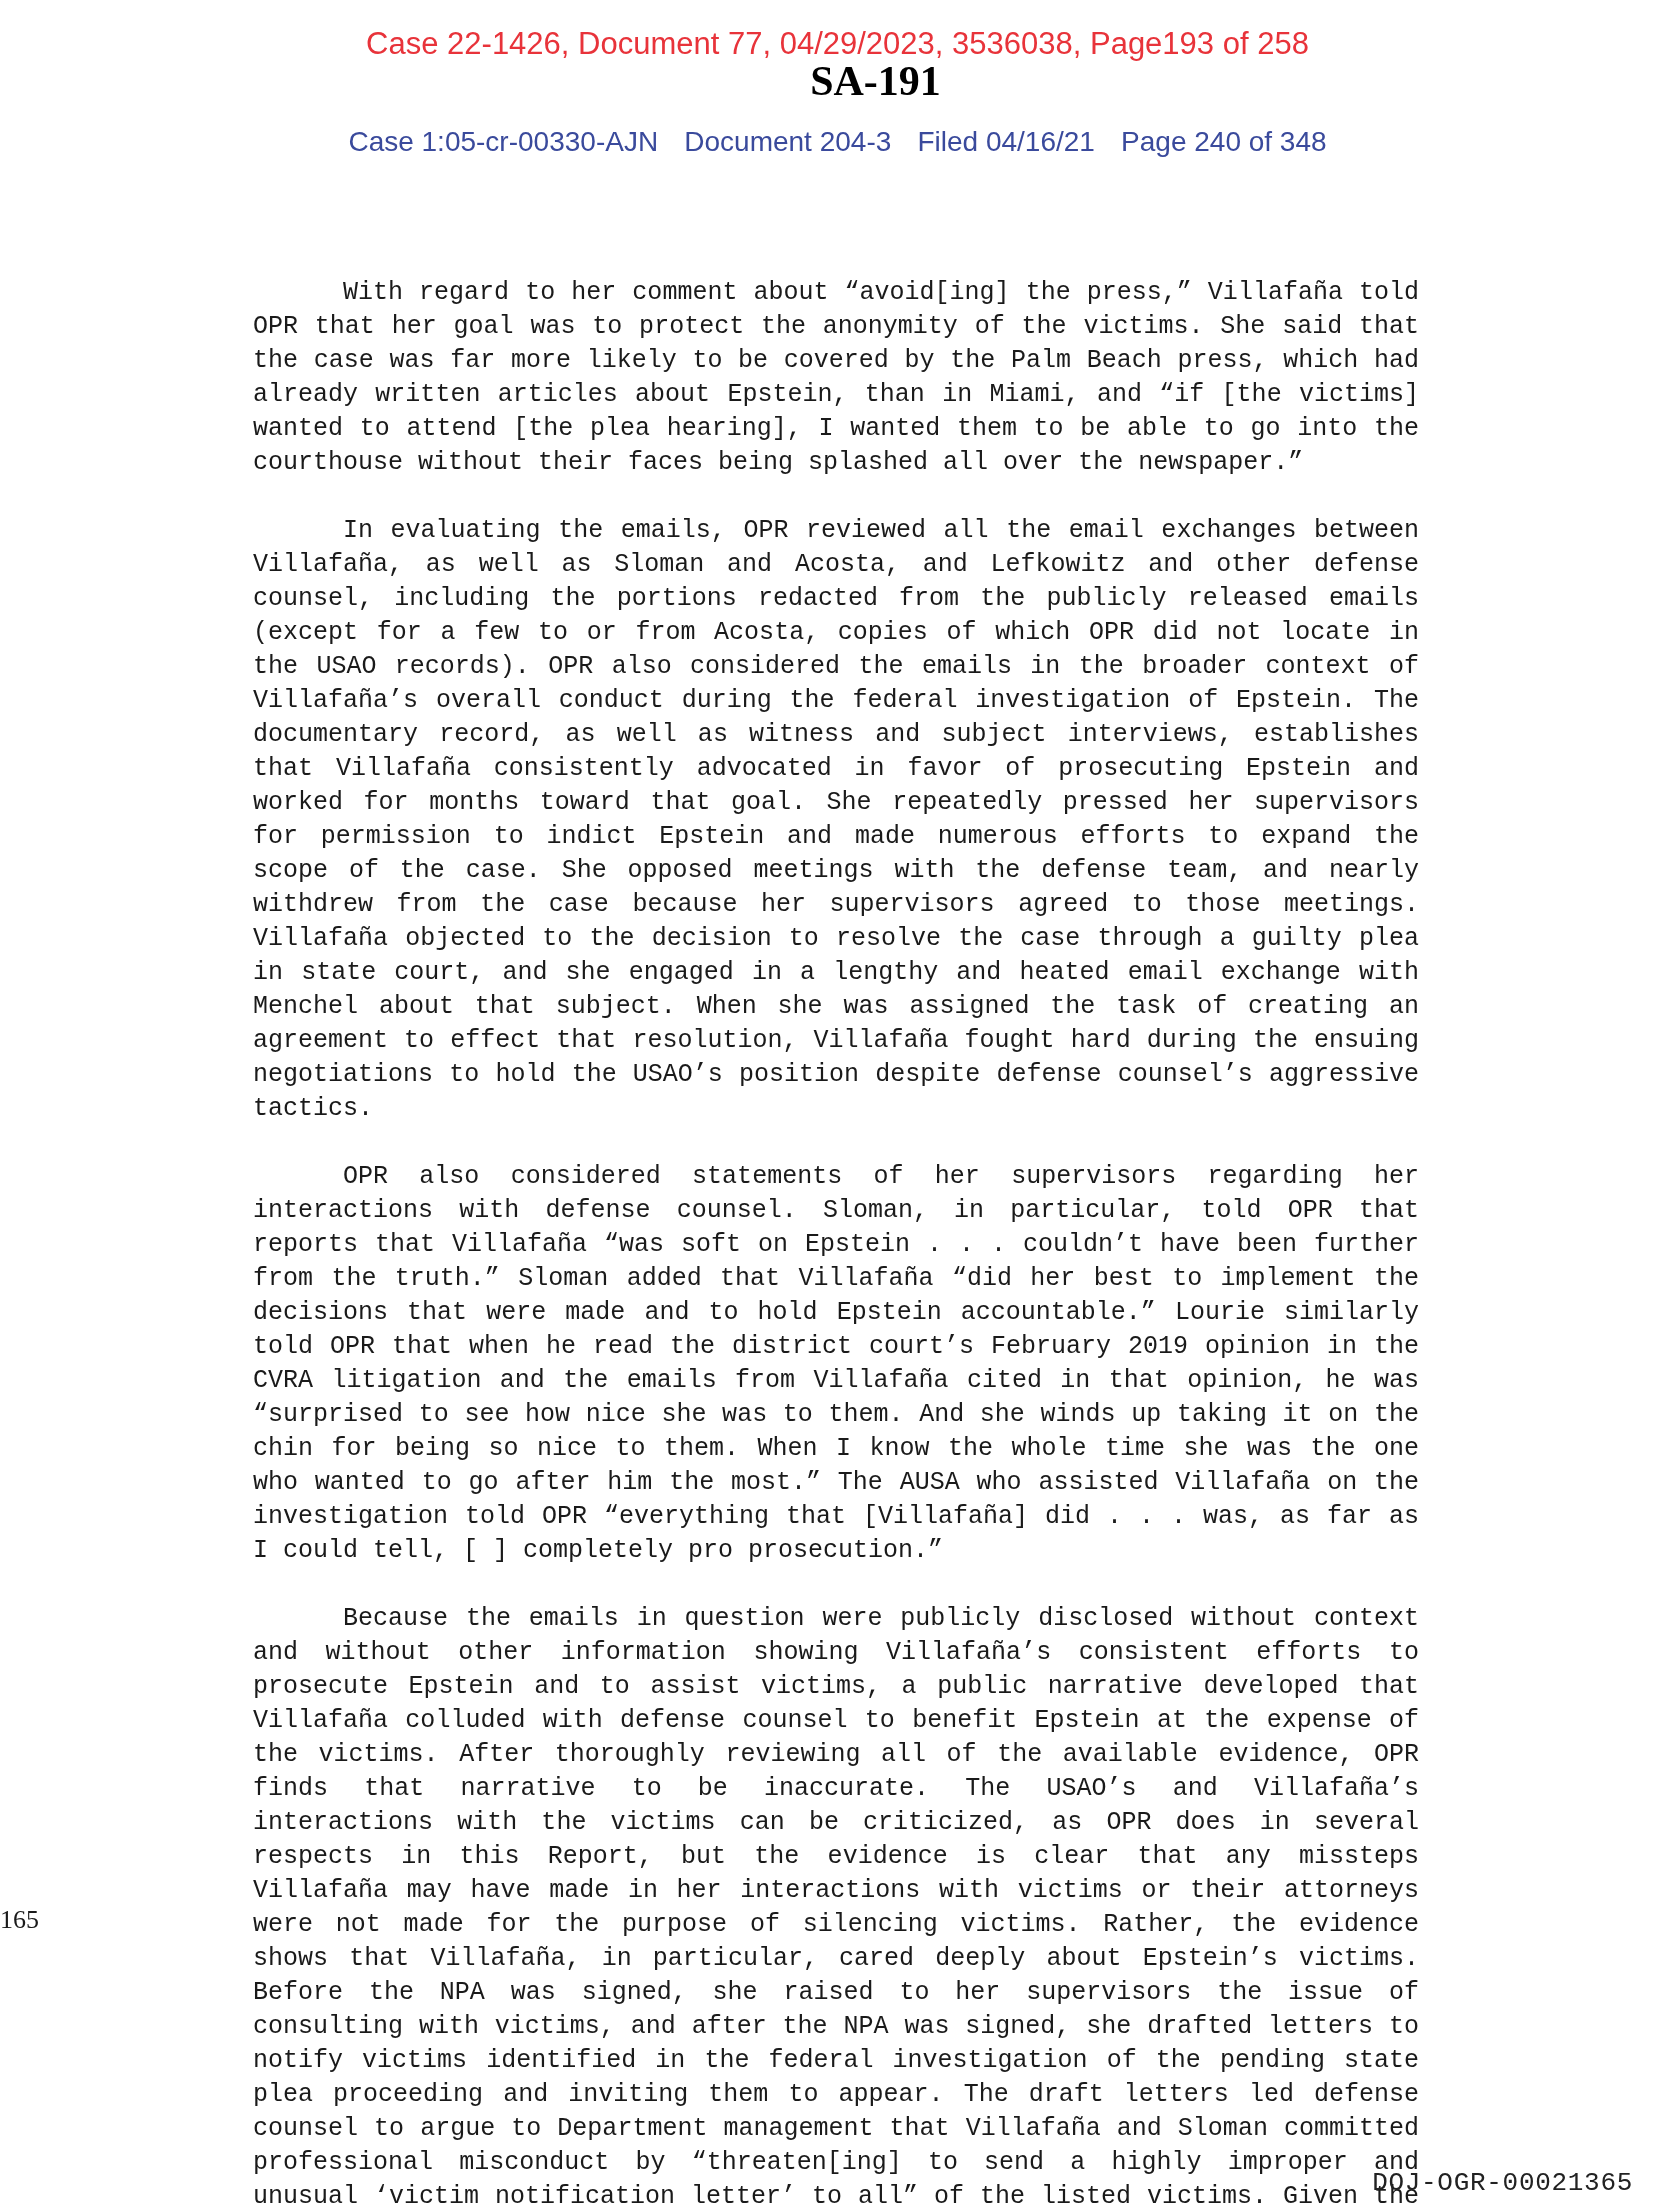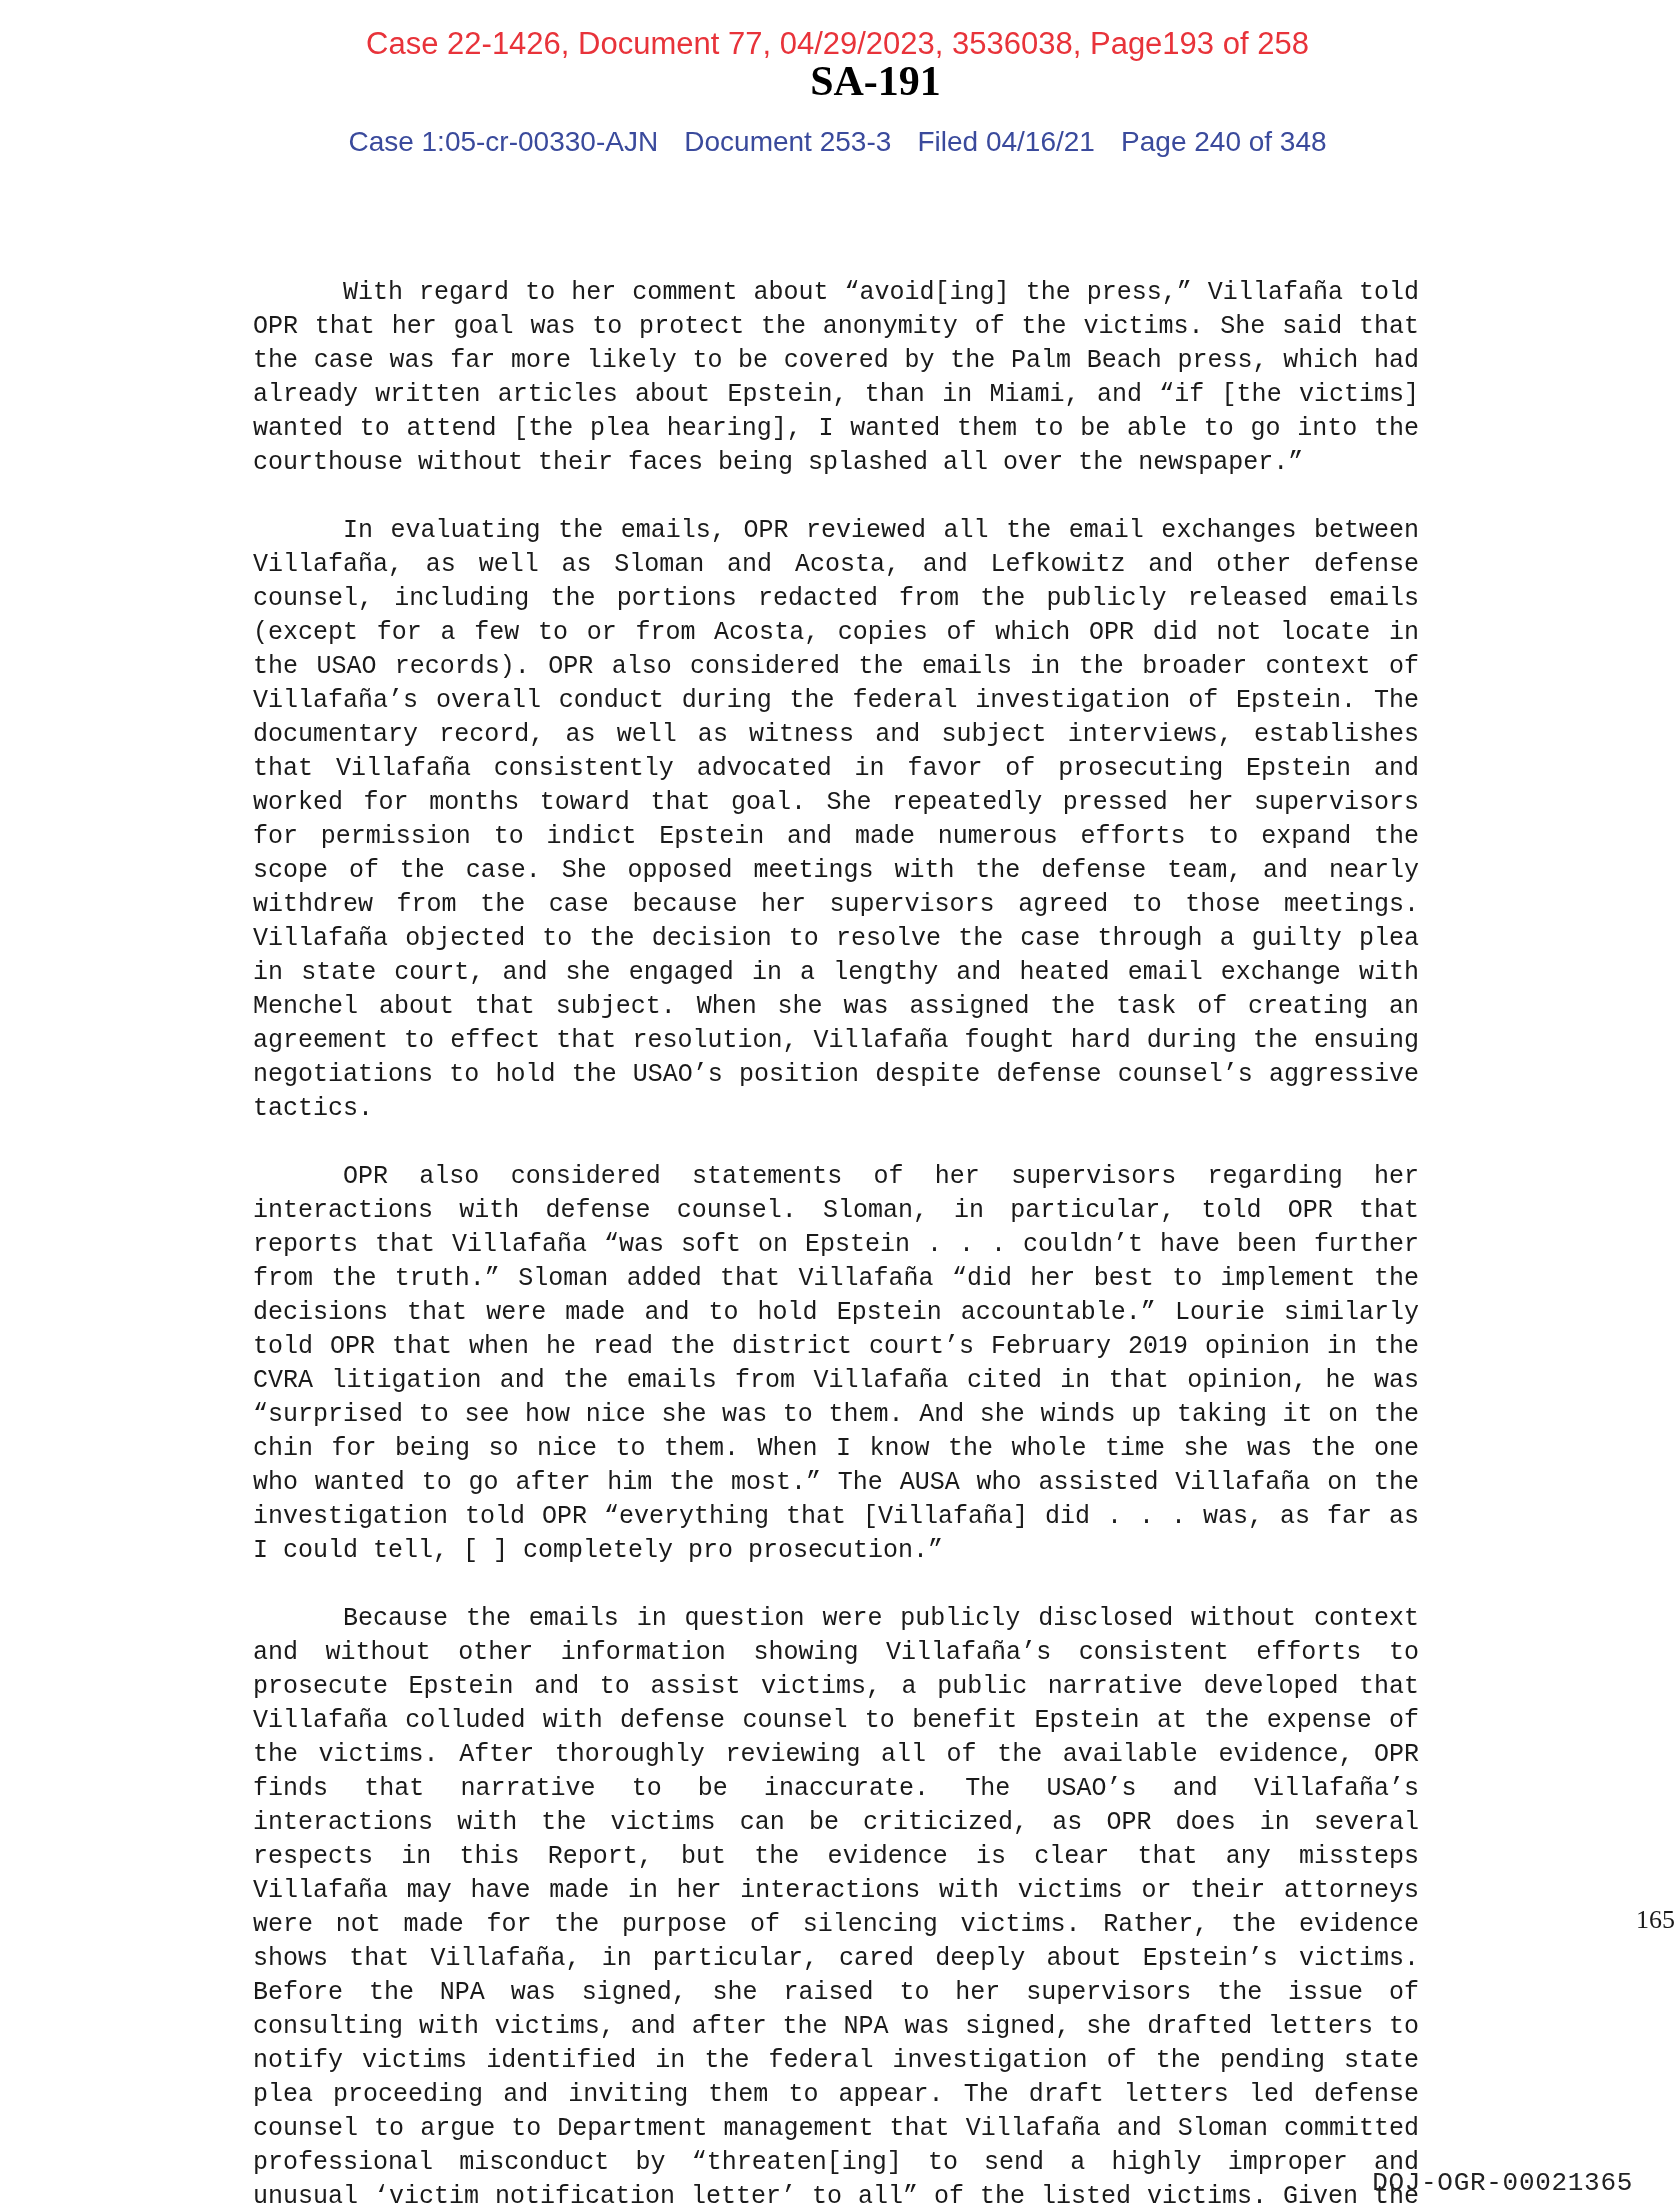--- a/index.html
+++ b/index.html
@@ -68,21 +68,21 @@
     .body-text p {
       margin: 0 0 34px 0;
       text-indent: 90px;
       font-family: Liberation Mono, monospace;
     }
     .page-number {
       position: absolute;
       top: 1905px;
       left: 0;
       width: 1675px;
-      text-align: right;
+      text-align: left;
       font-family: "Liberation Serif", serif;
       font-size: 26px;
       color: #1a1a1a;
     }
     .bates {
       position: absolute;
       top: 2168px;
       right: 42px;
       font-family: "Liberation Mono", monospace;
       font-size: 26px;
@@ -91,21 +91,21 @@
       margin-left: 24px;
     }
   </style>
 </head>
 <body>
 
 <div class="stamp-appeal">Case 22-1426, Document 77, 04/29/2023, 3536038, Page193 of 258</div>
 <div class="stamp-sa">SA-191</div>
 <div class="stamp-district">
   <span>Case 1:05-cr-00330-AJN</span>
-  <span>Document 253-3</span>
+  <span>Document 204-3</span>
   <span>Filed 04/16/21</span>
   <span>Page 240 of 348</span>
 </div>
 
 <div class="body-text">
   <p>With regard to her comment about “avoid[ing] the press,” Villafaña told OPR that her goal was to protect the anonymity of the victims.  She said that the case was far more likely to be covered by the Palm Beach press, which had already written articles about Epstein, than in Miami, and “if [the victims] wanted to attend [the plea hearing], I wanted them to be able to go into the courthouse without their faces being splashed all over the newspaper.”</p>
   <p>In evaluating the emails, OPR reviewed all the email exchanges between Villafaña, as well as Sloman and Acosta, and Lefkowitz and other defense counsel, including the portions redacted from the publicly released emails (except for a few to or from Acosta, copies of which OPR did not locate in the USAO records).  OPR also considered the emails in the broader context of Villafaña’s overall conduct during the federal investigation of Epstein.  The documentary record, as well as witness and subject interviews, establishes that Villafaña consistently advocated in favor of prosecuting Epstein and worked for months toward that goal.  She repeatedly pressed her supervisors for permission to indict Epstein and made numerous efforts to expand the scope of the case.  She opposed meetings with the defense team, and nearly withdrew from the case because her supervisors agreed to those meetings.  Villafaña objected to the decision to resolve the case through a guilty plea in state court, and she engaged in a lengthy and heated email exchange with Menchel about that subject.  When she was assigned the task of creating an agreement to effect that resolution, Villafaña fought hard during the ensuing negotiations to hold the USAO’s position despite defense counsel’s aggressive tactics.</p>
   <p>OPR also considered statements of her supervisors regarding her interactions with defense counsel.  Sloman, in particular, told OPR that reports that Villafaña “was soft on Epstein . . . couldn’t have been further from the truth.” Sloman added that Villafaña “did her best to implement the decisions that were made and to hold Epstein accountable.”  Lourie similarly told OPR that when he read the district court’s February 2019 opinion in the CVRA litigation and the emails from Villafaña cited in that opinion, he was “surprised to see how nice she was to them.  And she winds up taking it on the chin for being so nice to them.  When I know the whole time she was the one who wanted to go after him the most.” The AUSA who assisted Villafaña on the investigation told OPR “everything that [Villafaña] did . . . was, as far as I could tell, [ ] completely pro prosecution.”</p>
   <p>Because the emails in question were publicly disclosed without context and without other information showing Villafaña’s consistent efforts to prosecute Epstein and to assist victims, a public narrative developed that Villafaña colluded with defense counsel to benefit Epstein at the expense of the victims.  After thoroughly reviewing all of the available evidence, OPR finds that narrative to be inaccurate.  The USAO’s and Villafaña’s interactions with the victims can be criticized, as OPR does in several respects in this Report, but the evidence is clear that any missteps Villafaña may have made in her interactions with victims or their attorneys were not made for the purpose of silencing victims.  Rather, the evidence shows that Villafaña, in particular, cared deeply about Epstein’s victims.  Before the NPA was signed, she raised to her supervisors the issue of consulting with victims, and after the NPA was signed, she drafted letters to notify victims identified in the federal investigation of the pending state plea proceeding and inviting them to appear.  The draft letters led defense counsel to argue to Department management that Villafaña and Sloman committed professional misconduct by “threaten[ing] to send a highly improper and unusual ‘victim notification letter’ to all” of the listed victims.  Given the full context of Villafaña’s conduct throughout her tenure on the case, OPR concludes that her explanations for her emails are</p>
 </div>

